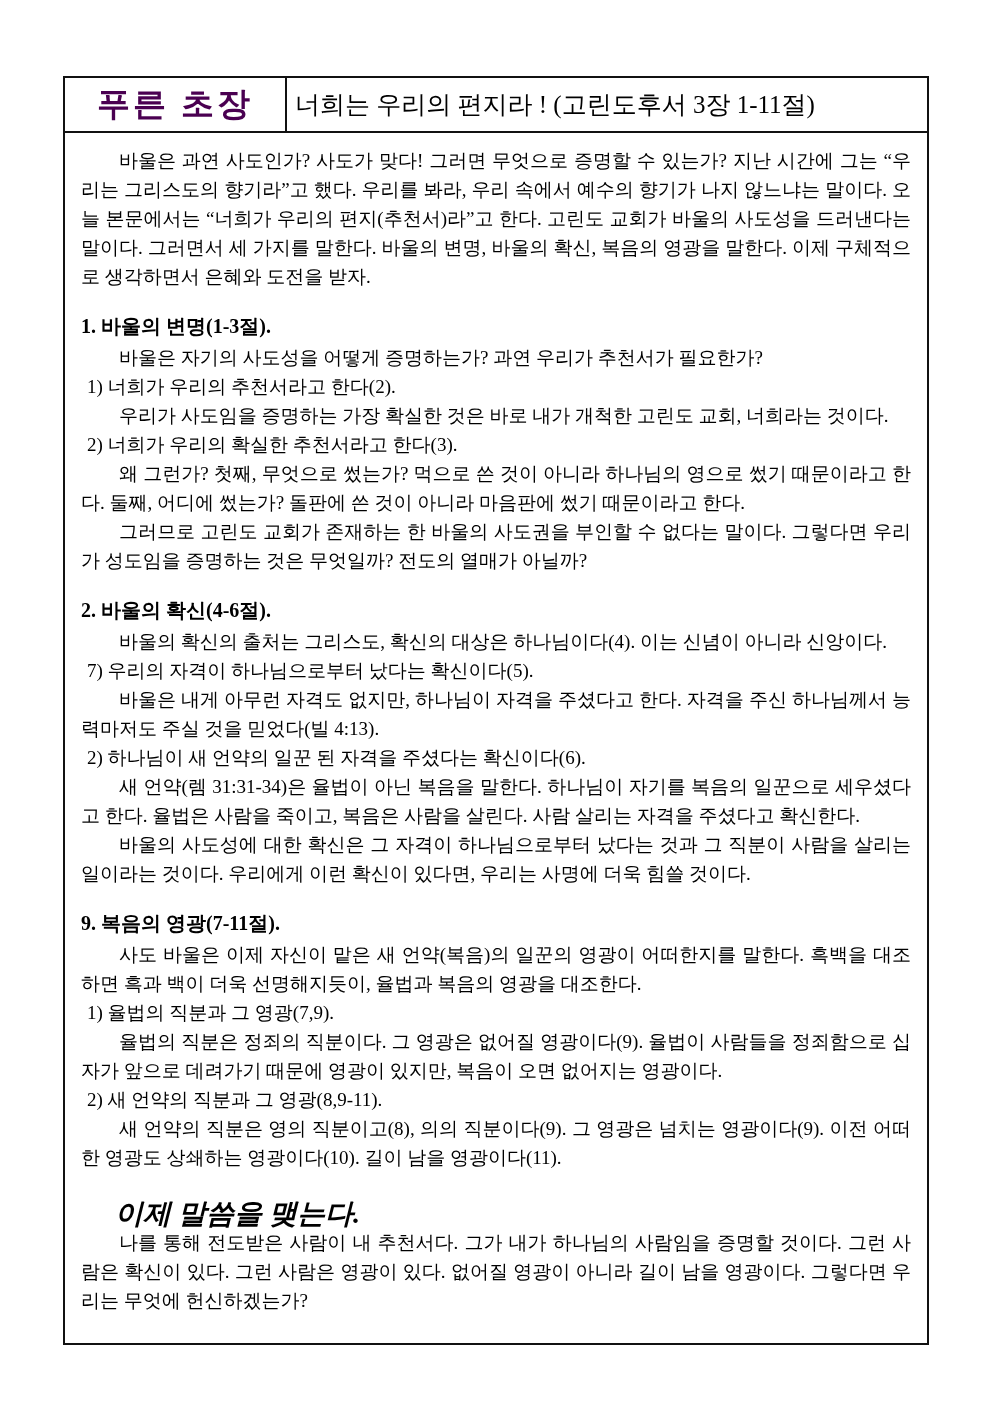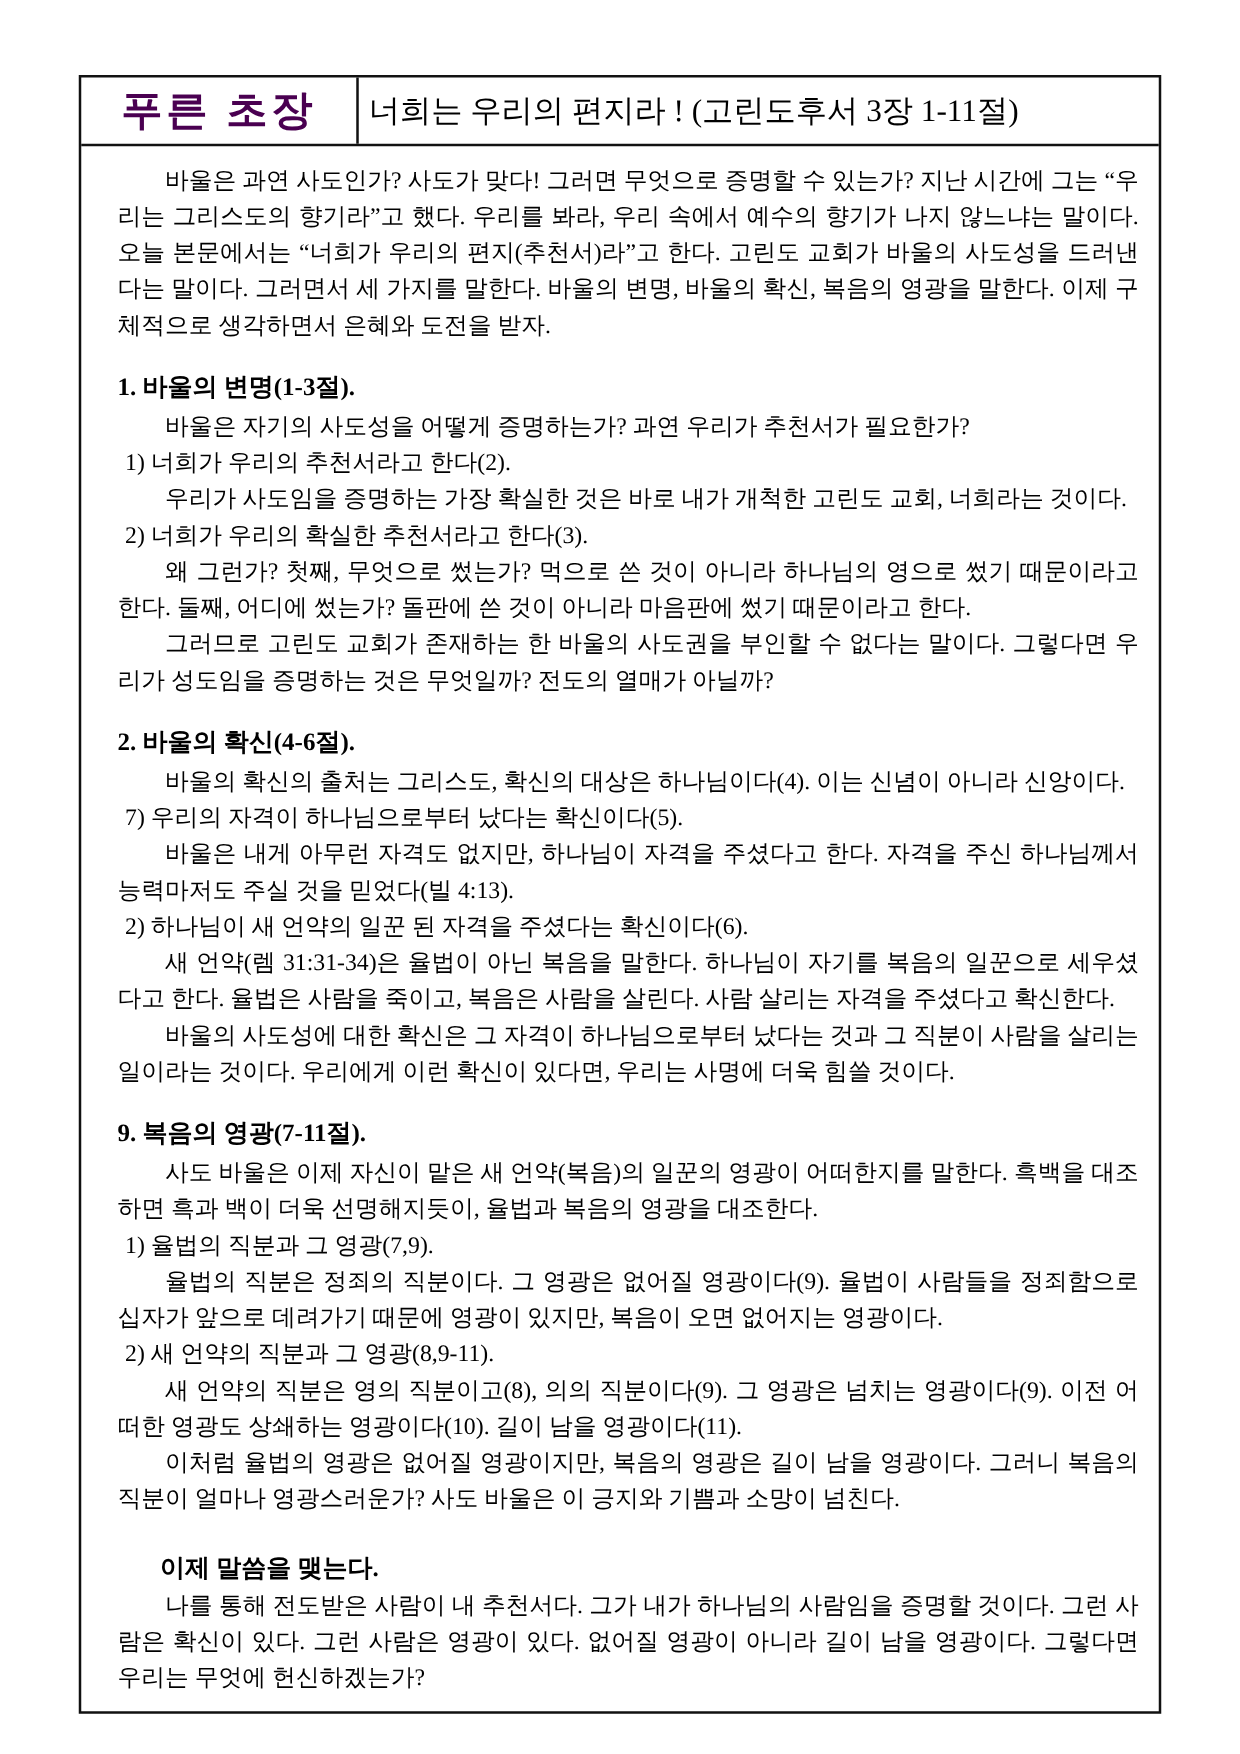--- a/index.html
+++ b/index.html
@@ -10,21 +10,21 @@
   body {
     width: 992px;
     height: 1403px;
     position: relative;
     font-family: "Liberation Serif", "DejaVu Serif", serif;
     color: #000000;
   }
   .frame {
     position: absolute;
     left: 63px;
-    top: 60px;
+    top: 76px;
     width: 866px;
     min-height: 1269px;
     border: 2px solid #111111;
     box-sizing: border-box;
     background: #ffffff;
   }
   .masthead {
     display: flex;
     border-bottom: 2px solid #111111;
     height: 53px;
@@ -52,21 +52,21 @@
     align-items: center;
     padding-left: 8px;
     overflow: hidden;
   }
   .doc-title {
     font-size: 25px;
     white-space: nowrap;
     letter-spacing: 0px;
   }
   .content {
-    padding: 13px 16px 12px 29px;
+    padding: 13px 16px 12px 16px;
     font-size: 19px;
     line-height: 29px;
     text-align: justify;
     border-radius: 26px;
   }
   .para {
     margin: 0;
     text-indent: 38px;
   }
   .sub {
@@ -74,23 +74,24 @@
     text-indent: 6px;
   }
   .sec-heading {
     font-weight: bold;
     font-size: 20px;
     margin: 21px 0 2px 0;
     text-indent: 0;
   }
   .closing-heading {
     font-weight: bold;
-    font-size: 20px;
+    font-size: 28px;
     margin: 27px 0 0 0;
     text-indent: 34px;
+    font-style: italic;
   }
 </style>
 </head>
 <body>
 
 <div class="frame">
 
   <div class="masthead">
     <div class="brand-cell">
       <span class="brand">푸른 초장</span>
@@ -119,19 +120,18 @@
     <p class="sub">2) 하나님이 새 언약의 일꾼 된 자격을 주셨다는 확신이다(6).</p>
     <p class="para">새 언약(렘 31:31-34)은 율법이 아닌 복음을 말한다. 하나님이 자기를 복음의 일꾼으로 세우셨다고 한다. 율법은 사람을 죽이고, 복음은 사람을 살린다. 사람 살리는 자격을 주셨다고 확신한다.</p>
     <p class="para">바울의 사도성에 대한 확신은 그 자격이 하나님으로부터 났다는 것과 그 직분이 사람을 살리는 일이라는 것이다. 우리에게 이런 확신이 있다면, 우리는 사명에 더욱 힘쓸 것이다.</p>
 
     <p class="sec-heading">9. 복음의 영광(7-11절).</p>
     <p class="para">사도 바울은 이제 자신이 맡은 새 언약(복음)의 일꾼의 영광이 어떠한지를 말한다. 흑백을 대조하면 흑과 백이 더욱 선명해지듯이, 율법과 복음의 영광을 대조한다.</p>
     <p class="sub">1) 율법의 직분과 그 영광(7,9).</p>
     <p class="para">율법의 직분은 정죄의 직분이다. 그 영광은 없어질 영광이다(9). 율법이 사람들을 정죄함으로 십자가 앞으로 데려가기 때문에 영광이 있지만, 복음이 오면 없어지는 영광이다.</p>
     <p class="sub">2) 새 언약의 직분과 그 영광(8,9-11).</p>
     <p class="para">새 언약의 직분은 영의 직분이고(8), 의의 직분이다(9). 그 영광은 넘치는 영광이다(9). 이전 어떠한 영광도 상쇄하는 영광이다(10). 길이 남을 영광이다(11).</p>
-    <p class="para">이처럼 율법의 영광은 없어질 영광이지만, 복음의 영광은 길이 남을 영광이다. 그러니 복음의 직분이 얼마나 영광스러운가? 사도 바울은 이 긍지와 기쁨과 소망이 넘친다.</p>
 
     <p class="closing-heading">이제 말씀을 맺는다.</p>
     <p class="para">나를 통해 전도받은 사람이 내 추천서다. 그가 내가 하나님의 사람임을 증명할 것이다. 그런 사람은 확신이 있다. 그런 사람은 영광이 있다. 없어질 영광이 아니라 길이 남을 영광이다. 그렇다면 우리는 무엇에 헌신하겠는가?</p>
 
   </div>
 </div>
 
 </body></html>

